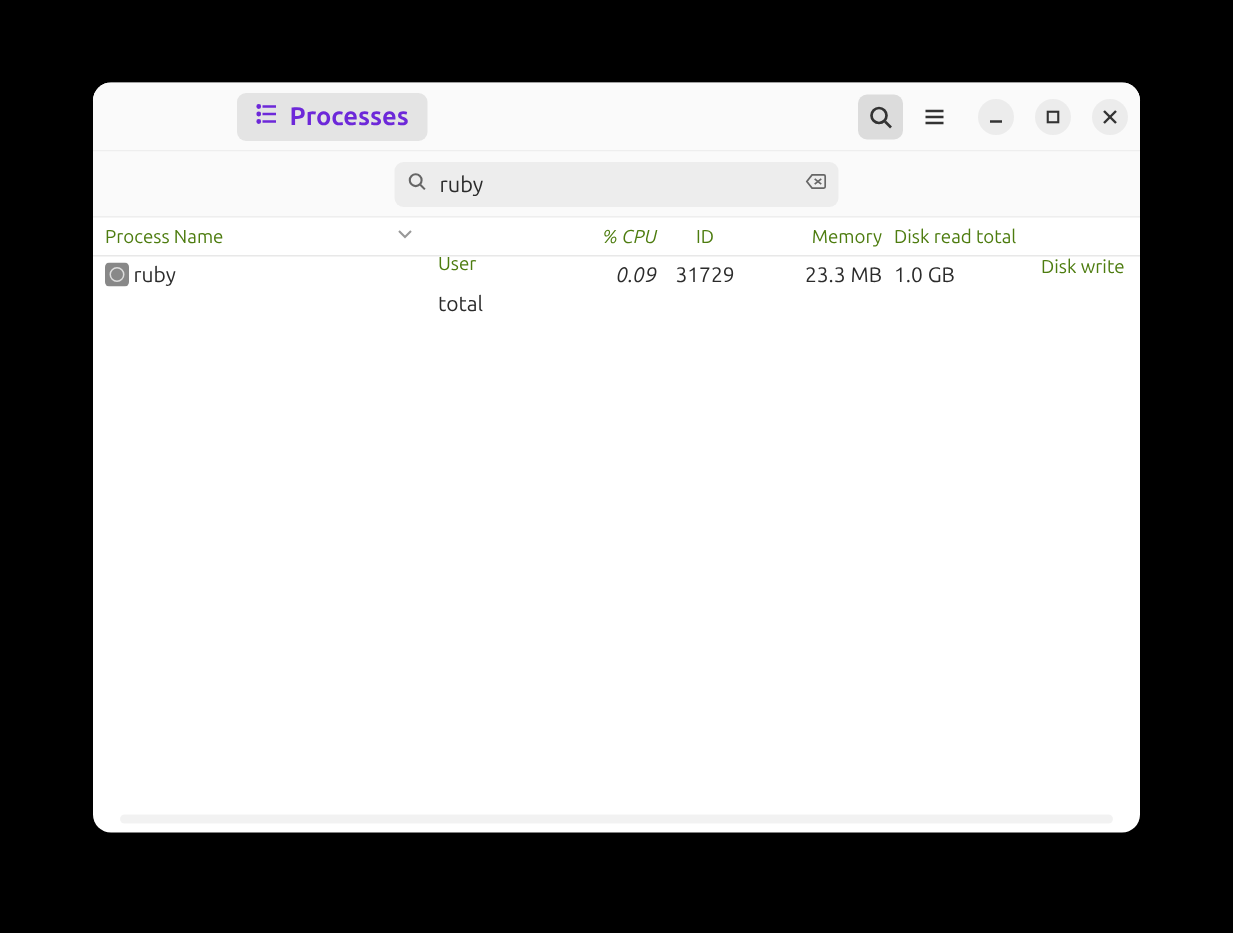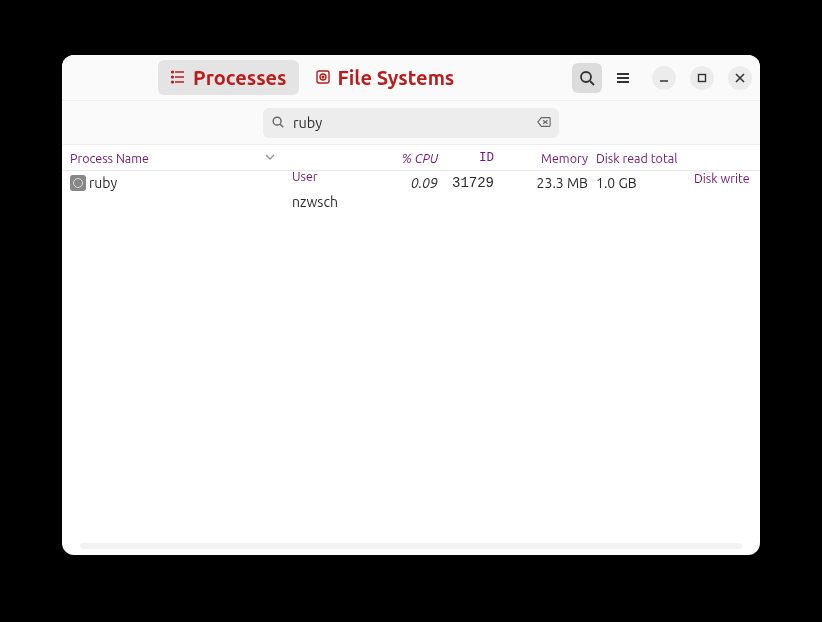--- a/index.html
+++ b/index.html
@@ -28,23 +28,23 @@
     display: flex;
     gap: 4px;
     margin-left: 88px;
   }
   .tab {
     display: flex;
     align-items: center;
     gap: 7px;
     padding: 6px 12px;
     border-radius: 6px;
-    font-size: 20px;
+    font-size: 17px;
     font-weight: 600;
-    color: #b91c1c;
+    color: #6d28d9;
     cursor: pointer;
   }
   .tab.active { background: #e4e4e4; }
   .tab svg { width: 16px; height: 16px; }
   .spacer { flex: 1; }
   .icon-btn {
     width: 30px; height: 30px;
     border-radius: 6px;
     display: flex; align-items: center; justify-content: center;
     cursor: pointer;
@@ -87,29 +87,29 @@
     background: transparent;
     outline: none;
     font-size: 14.5px;
     color: #2b2b2b;
   }
   .table-header {
     display: flex;
     height: 26px;
     align-items: center;
     font-size: 12.5px;
-    color: #701a75;
+    color: #4d7c0f;
     border-bottom: 1px solid #e8e8e8;
     padding: 0 4px 0 4px;
   }
   .col { padding: 0 4px; overflow: hidden; white-space: nowrap; }
   .c-name { width: 222px; display:flex; align-items:center; justify-content:space-between; padding-right:12px;}
   .c-user { width: 78px; margin-top: 37px; }
   .c-cpu  { width: 76px; text-align: right; font-style: italic; }
-  .c-id   { width: 56px; text-align: right; font-family: Liberation Mono, monospace; }
+  .c-id   { width: 56px; text-align: center; }
   .c-mem  { width: 94px; text-align: right; }
   .c-drt  { width: 98px; text-align: left; }
   .c-dw   { flex:1; padding-right:4px;margin-top:40px;}
   .sort-arrow svg { width:12px; height:12px; color:#999; }
   .row {
     display: flex;
     height: 24px;
     align-items: center;
     font-size: 14px;
     color: #2b2b2b;
@@ -145,30 +145,20 @@
           <svg viewBox="0 0 16 16" fill="none" stroke="currentColor" stroke-width="1.6">
               <circle cx="2.5" cy="3" r="0.8" fill="currentColor"></circle>
               <line x1="5" y1="3" x2="14" y2="3"></line>
               <circle cx="2.5" cy="8" r="0.8" fill="currentColor"></circle>
               <line x1="5" y1="8" x2="14" y2="8"></line>
               <circle cx="2.5" cy="13" r="0.8" fill="currentColor"></circle>
               <line x1="5" y1="13" x2="14" y2="13"></line>
             </svg>
         </span>
         <span>Processes</span>
-      </div>
-      <div class="tab">
-        <span>
-          <svg viewBox="0 0 16 16" fill="none" stroke="currentColor" stroke-width="1.4">
-              <rect x="2" y="2" width="12" height="12" rx="2"></rect>
-              <circle cx="8" cy="8" r="3"></circle>
-              <circle cx="8" cy="8" r="0.8" fill="currentColor"></circle>
-            </svg>
-        </span>
-        <span>File Systems</span>
       </div>
     </div>
     <div class="spacer"></div>
     <div class="icon-btn pressed">
       <svg viewBox="0 0 16 16" fill="none" stroke="currentColor" stroke-width="1.8">
           <circle cx="7" cy="7" r="5"></circle>
           <line x1="11" y1="11" x2="15" y2="15"></line>
         </svg>
     </div>
     <div class="icon-btn">
@@ -230,21 +220,21 @@
     <div class="col c-mem">Memory</div>
     <div class="col c-drt">Disk read total</div>
     <div class="col c-dw">Disk write</div>
   </div>
 
   <div class="row">
     <div class="col c-name-row">
       <span class="proc-icon"></span>
       <span>ruby</span>
     </div>
-    <div class="col c-user">nzwsch</div>
+    <div class="col c-user">total</div>
     <div class="col c-cpu">0.09</div>
     <div class="col c-id">31729</div>
     <div class="col c-mem">23.3 MB</div>
     <div class="col c-drt">1.0 GB</div>
     <div class="col c-dw"></div>
   </div>
 
   <div class="scrollhint"></div>
 </div>
 

